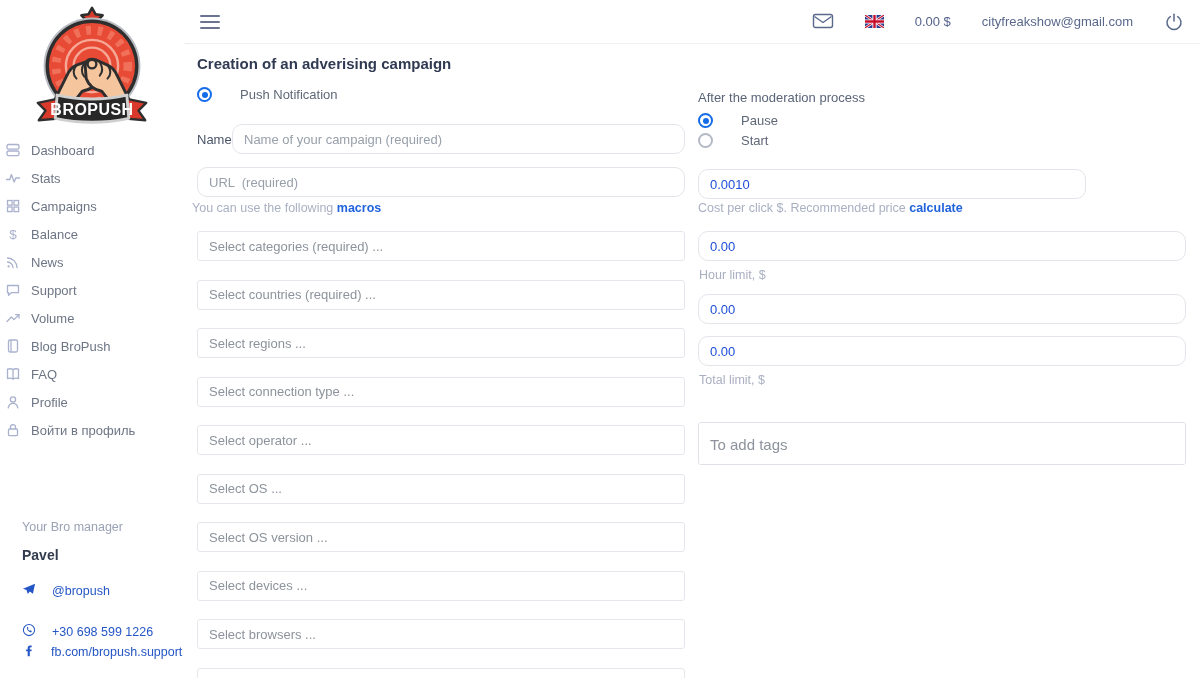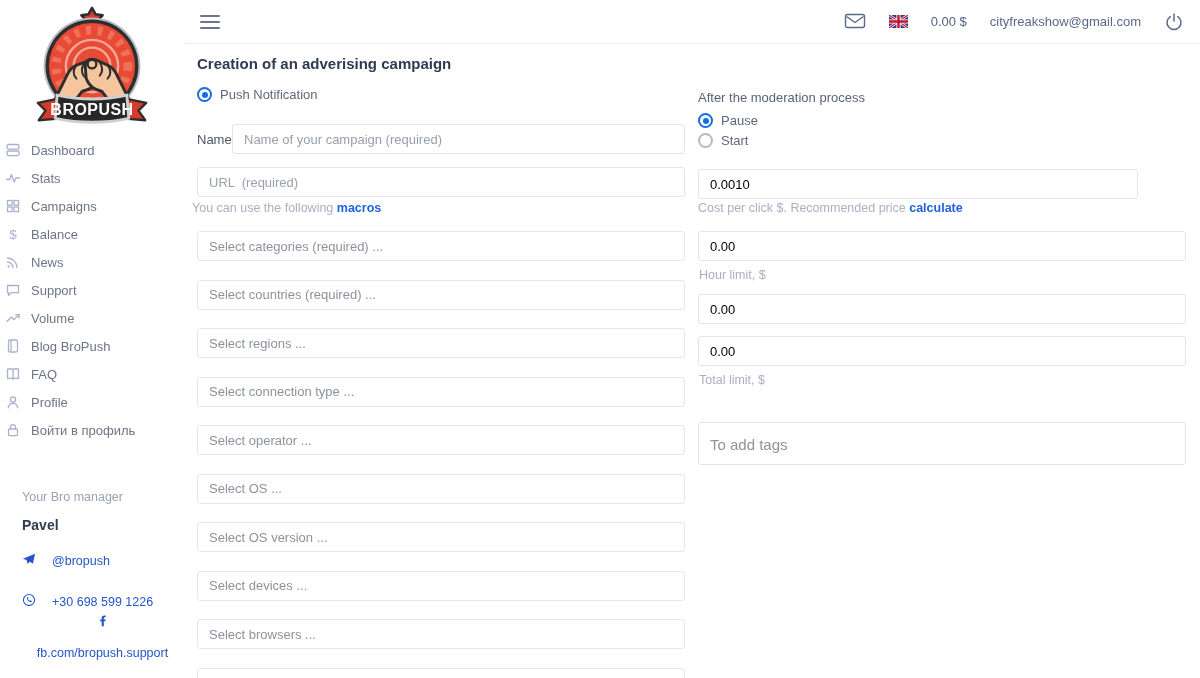--- a/index.html
+++ b/index.html
@@ -17,63 +17,63 @@
                color:#6d7585; cursor:pointer; }
   .menu-item .mi { width:16px; height:16px; color:#a9b1cd; flex:0 0 16px; }
   .menu-item svg { display:block; }
   .manager { position:absolute; left:0; bottom:18px; width:183px; padding-left:22px; }
   .manager .cap { color:#9aa2b5; font-size:12.5px; }
   .manager .nm { color:#333c4e; font-weight:bold; font-size:14px; margin-top:13px; }
   .mlink { display:flex; align-items:center; gap:16px; color:#2456c5; font-size:12.5px;
            text-decoration:none; cursor:pointer; }
   .mlink.tg { margin-top:20px; }
   .mlink.wa { margin-top:24px; }
-  .mlink.fb { margin-top:4px;flex-direction:column; }
+  .mlink.fb { margin-top:4px; }
   
   .topbar { position:absolute; left:184px; right:0; top:0; height:44px; background:#fff;
             border-bottom:1px solid #eef0f4; display:flex; align-items:center; padding:0 16px; }
   .hamburger { width:20px; height:14px; display:flex; flex-direction:column;
                justify-content:space-between; cursor:pointer; }
   .hamburger span { display:block; height:2px; background:#6a7390; border-radius:1px; }
-  .tb-right { margin-left:auto; display:flex; align-items:center; gap:23px; color:#5a688c; }
+  .tb-right { margin-left:auto; display:flex; align-items:center; gap:31px; color:#5a688c; }
   .tb-ic { width:22px; height:20px; color:#5a688c; cursor:pointer; }
   .flag { width:19px; height:13px; display:block; cursor:pointer; }
   .tb-balance { font-size:13px; color:#55628a; }
   .tb-email { font-size:13px; color:#5a688c; }
   
   .content { position:absolute; left:184px; top:45px; right:0; bottom:0; background:#fff; }
   .page-title { position:absolute; left:13px; top:10px; font-size:15px; font-weight:bold;
                 color:#303a52; }
-  .radio-row { display:flex; align-items:flex-start; gap:8px; cursor:pointer; }
+  .radio-row { display:flex; align-items:flex-start; gap:28px; cursor:pointer; }
   .radio { width:15px; height:15px; border-radius:50%; background:#fff; position:relative;
            flex:0 0 15px; }
   .radio.on { border:2px solid #156cе8; border:2px solid #156ce8; }
   .radio.on::after { content:""; position:absolute; left:2.5px; top:2.5px; width:6px; height:6px;
                      border-radius:50%; background:#156ce8; }
   .radio.off { border:2px solid #b3bac6; }
   .radio-lbl { color:#5f6878; }
   .push-row { position:absolute; left:13px; top:42px; }
   
-  .inp { height:30px; border:1px solid #e2e5ea; border-radius:3px; background:#fff;
-         padding:0 11px; font-size:13px; color:#000000; width:100%;
+  .inp { height:30px; border:1px solid #e2e5ea; border-radius:10px; background:#fff;
+         padding:0 11px; font-size:13px; color:#1d4ed8; width:100%;
          font-family:"Liberation Sans",sans-serif; outline:none; }
   .inp::placeholder { color:#98a0ab; opacity:1; }
   .name-row { position:absolute; left:13px; top:79px; width:488px; display:flex; align-items:center; }
   .name-lbl { width:35px; color:#4a5468; flex:0 0 35px; }
   .url-wrap { position:absolute; left:13px; top:122px; width:488px; }
   .hint { position:absolute; left:8px; top:156px; color:#a9b0c2; font-size:12.5px; }
   .hint a, .cpc-hint a { color:#2264dd; font-weight:bold; text-decoration:none; cursor:pointer; }
   .selects { position:absolute; left:13px; top:186px; width:488px; }
   .sel { height:30px; border:1px solid #e4e7ec; border-radius:3px; background:#fff;
          display:flex; align-items:center; padding:0 11px; color:#8d939c;
          margin-bottom:18.5px; cursor:pointer; }
   .mod-lbl { position:absolute; left:514px; top:45px; color:#5a6478; }
   .mod-pause { position:absolute; left:514px; top:68px; }
   .mod-start { position:absolute; left:514px; top:88px; }
-  .cpc-wrap { position:absolute; left:514px; top:124px; width:440px; }
+  .cpc-wrap { position:absolute; left:514px; top:124px; width:388px; }
   .cpc-hint { position:absolute; left:514px; top:156px; color:#a9b0c2; font-size:12.5px; }
   .limits { position:absolute; left:514px; top:186px; width:488px; }
   .limit-g { margin-bottom:12px; }
   .limit-lbl { margin-top:7px; color:#a9b0c2; font-size:12.5px; padding-left:1px; }
   .tags-wrap { position:absolute; left:514px; top:377px; width:488px; }
   .tags { width:100%; height:43px; border:1px solid #dfe2e8; border-radius:3px; resize:none;
           padding:13px 11px; font-family:"Liberation Sans",sans-serif; font-size:15px;
           color:#3f4756; outline:none; }
   .tags::placeholder { color:#8d939c; opacity:1; }
 </style>

